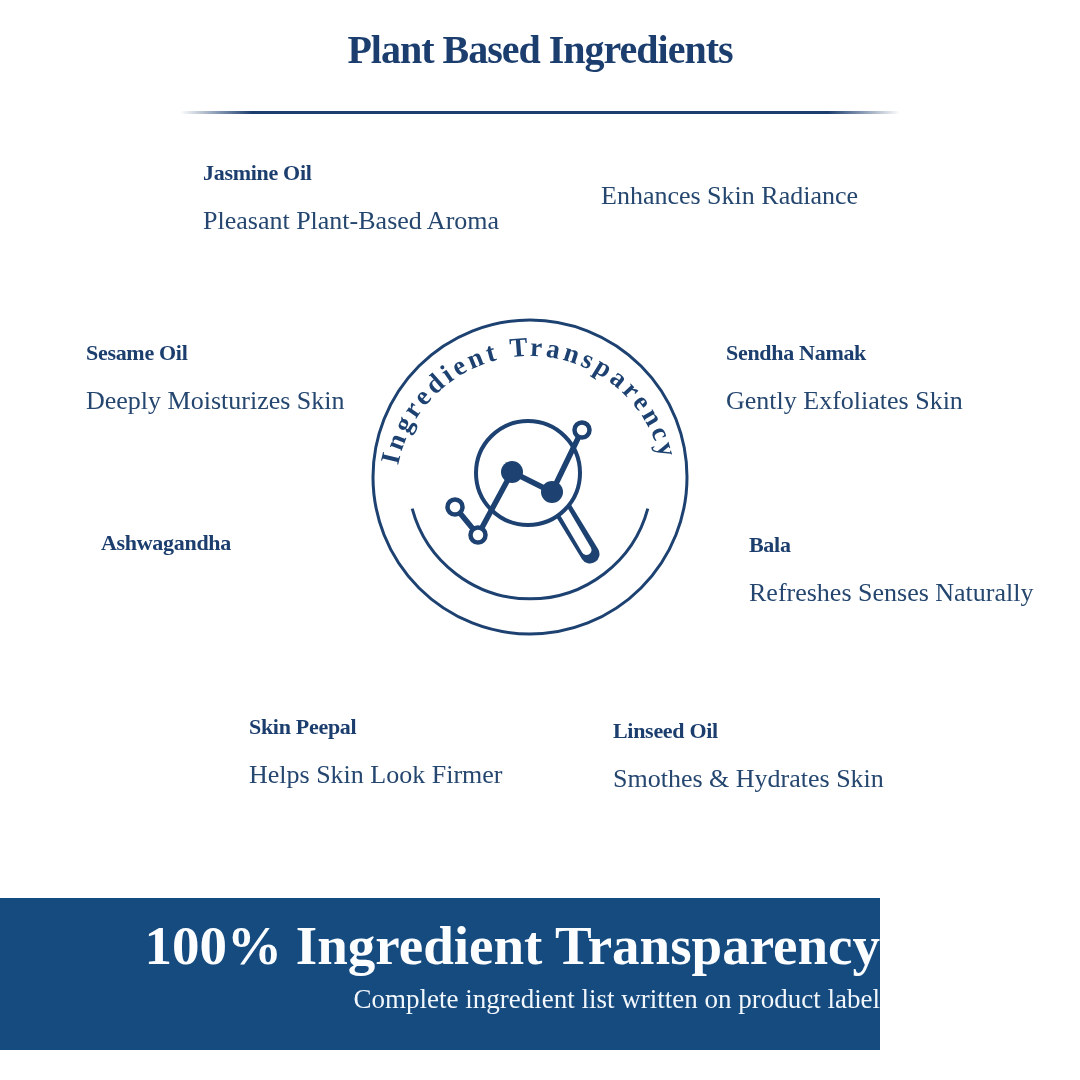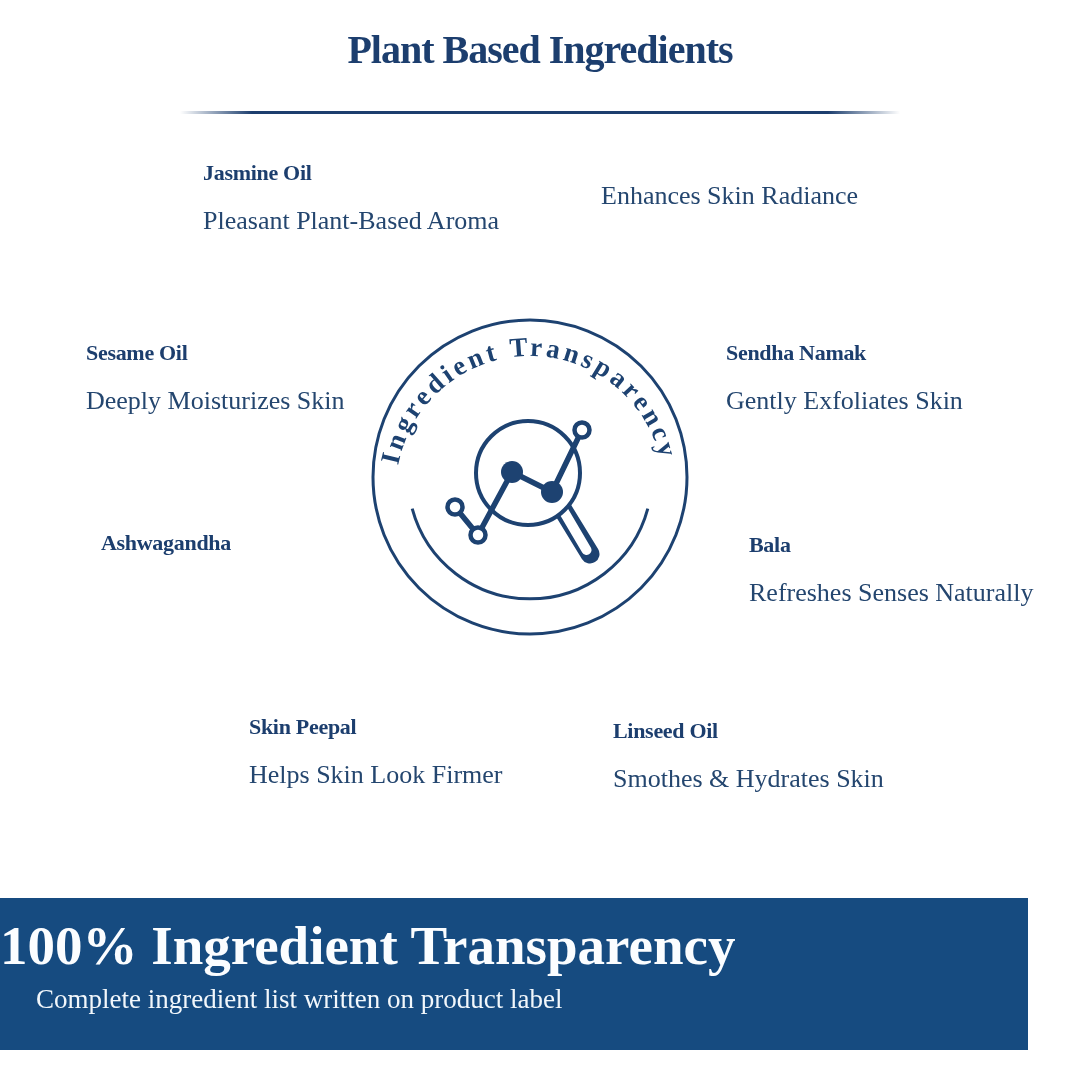--- a/index.html
+++ b/index.html
@@ -27,22 +27,22 @@
   .ing-daru{left:601px;top:160px;}
   .ing-sesame{left:86px;top:340px;}
   .ing-sendha{left:726px;top:340px;}
   .ing-ashwagandha{left:101px;top:530px;}
   .ing-ashwagandha p{max-width:235px;}
   .ing-bala{left:749px;top:532px;}
   .ing-lakh{left:249px;top:714px;}
   .ing-linseed{left:613px;top:718px;}
   .badge{position:absolute;left:360px;top:310px;width:340px;height:340px;}
   .banner{
-    position:absolute;left:0;top:898px;width:1028px;height:152px;
-    background:#164b80;color:#fbfdff;text-align:left;
+    position:absolute;left:0;top:898px;width:880px;height:152px;
+    background:#164b80;color:#fbfdff;text-align:right;
   }
   .banner h1{
     margin:16px 0 0 0;font-size:55px;font-weight:bold;color:#fbfdff;letter-spacing:0;
   }
   .banner p{
     margin:7px 0 0 0;font-size:27px;color:#f2f7fb;padding-left:36px;
   }
 </style>
 </head>
 <body>

